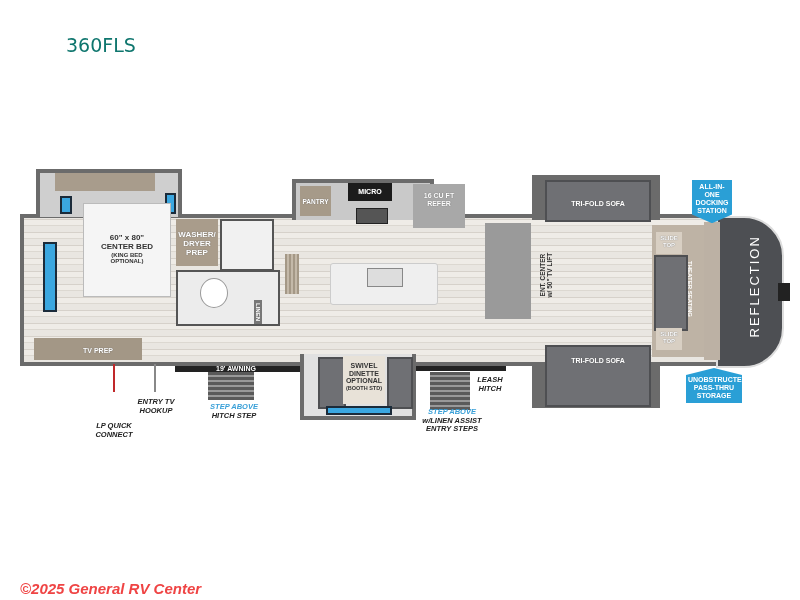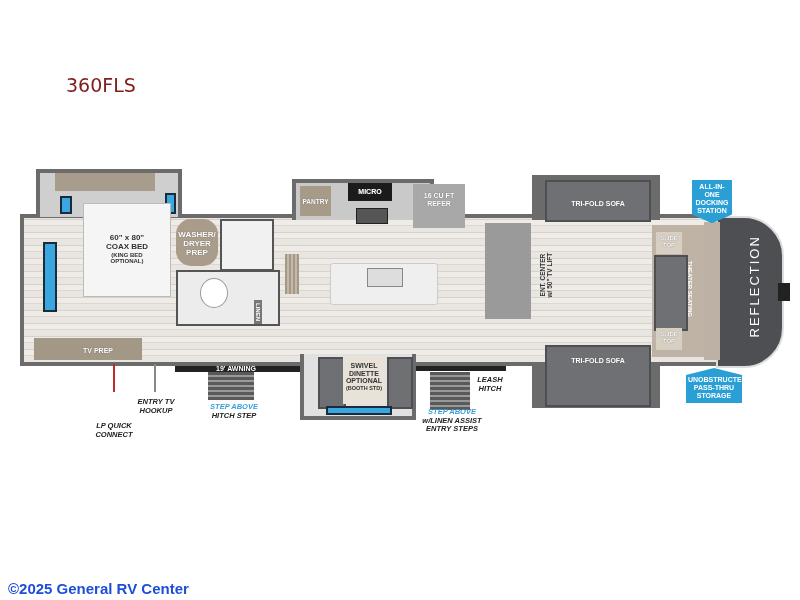--- a/index.html
+++ b/index.html
@@ -1,19 +1,19 @@
 <!DOCTYPE html>
 <html><head>
 <meta charset="utf-8">
 <style>
   html,body{margin:0;padding:0;background:#fff;}
   body{width:800px;height:600px;position:relative;overflow:hidden;font-family:"Liberation Sans",sans-serif;}
   .abs{position:absolute;}
-  .title{left:66px;top:34px;font-size:19px;color:#7f1d1d;font-family:"DejaVu Sans",sans-serif;margin-top:40px;}
-  .copyright{left:8px;top:580px;font-size:15px;font-weight:bold;color:#1d4ed8;}
+  .title{left:66px;top:34px;font-size:19px;color:#0f766e;font-family:"DejaVu Sans",sans-serif;}
+  .copyright{left:20px;top:580px;font-size:15px;font-weight:bold;font-style:italic;color:#ef4444;}
   .wall{background:#6b6b6b;}
   .floor{background:repeating-linear-gradient(0deg,#e9e6e1 0 6px,#dcd8d1 6px 7px,#efece7 7px 12px,#d6d1ca 12px 13px);}
   .lbl{font-weight:bold;color:#333;text-align:center;line-height:1.1;font-size:8px;}
   .lbl-w{font-weight:bold;color:#fff;text-align:center;line-height:1.1;font-size:8px;text-shadow:0 0 1px #555;}
   .win{background:#3ba7e0;border:2px solid #1b2b3a;}
   .badge{background:#2a9fd6;color:#fff;font-weight:bold;font-size:7px;text-align:center;line-height:1.15;padding:3px 2px 8px;clip-path:polygon(0 0,100% 0,100% 80%,50% 100%,0 80%);}
   .badge-up{clip-path:polygon(0 20%,50% 0,100% 20%,100% 100%,0 100%);padding:8px 2px 3px;}
   .sofa{background:#6f7074;border:2px solid #4e4f52;}
   .callout{font-size:7.5px;font-weight:bold;color:#222;text-align:center;line-height:1.15;font-style:italic;}
   .blue-t{color:#3aa0d8;}
@@ -37,31 +37,31 @@
   <div class="abs" style="left:40px;top:173px;width:138px;height:44px;background:#cfcfcf;"></div>
   <div class="abs" style="left:55px;top:173px;width:100px;height:18px;background:#a89c8c;"></div>
   <div class="abs win" style="left:60px;top:196px;width:8px;height:14px;"></div>
   <div class="abs win" style="left:165px;top:193px;width:7px;height:17px;"></div>
 
   <div class="abs win" style="left:43px;top:242px;width:10px;height:66px;"></div>
 
   <div class="abs" style="left:83px;top:203px;width:86px;height:92px;background:#f5f5f5;border:1px solid #bbb;">
     <div class="lbl" style="margin-top:30px;">
       <div style="font-size:8px;">60" x 80"</div>
-      <div style="font-size:8px;">COAX BED</div>
+      <div style="font-size:8px;">CENTER BED</div>
       <div style="font-size:6px;">(KING BED</div>
       <div style="font-size:6px;">OPTIONAL)</div>
     </div>
   </div>
 
   <div class="abs" style="left:34px;top:338px;width:108px;height:22px;background:#a39786;">
     <div class="lbl-w" style="margin-top:9px;margin-left:20px;font-size:7px;">TV PREP</div>
   </div>
 
-  <div class="abs" style="left:176px;top:219px;width:42px;height:47px;background:#a99c8b;border-radius:15px;">
+  <div class="abs" style="left:176px;top:219px;width:42px;height:47px;background:#a99c8b;">
     <div class="lbl-w" style="margin-top:12px;">
       <div>WASHER/</div>
       <div>DRYER</div>
       <div>PREP</div>
     </div>
   </div>
 
   <div class="abs" style="left:220px;top:219px;width:50px;height:48px;background:#f1f1f1;border:2px solid #555;"></div>
   <div class="abs" style="left:176px;top:270px;width:100px;height:52px;background:#ececec;border:2px solid #555;"></div>
   <div class="abs" style="left:200px;top:278px;width:26px;height:28px;background:#fff;border-radius:50%;border:1px solid #999;"></div>

